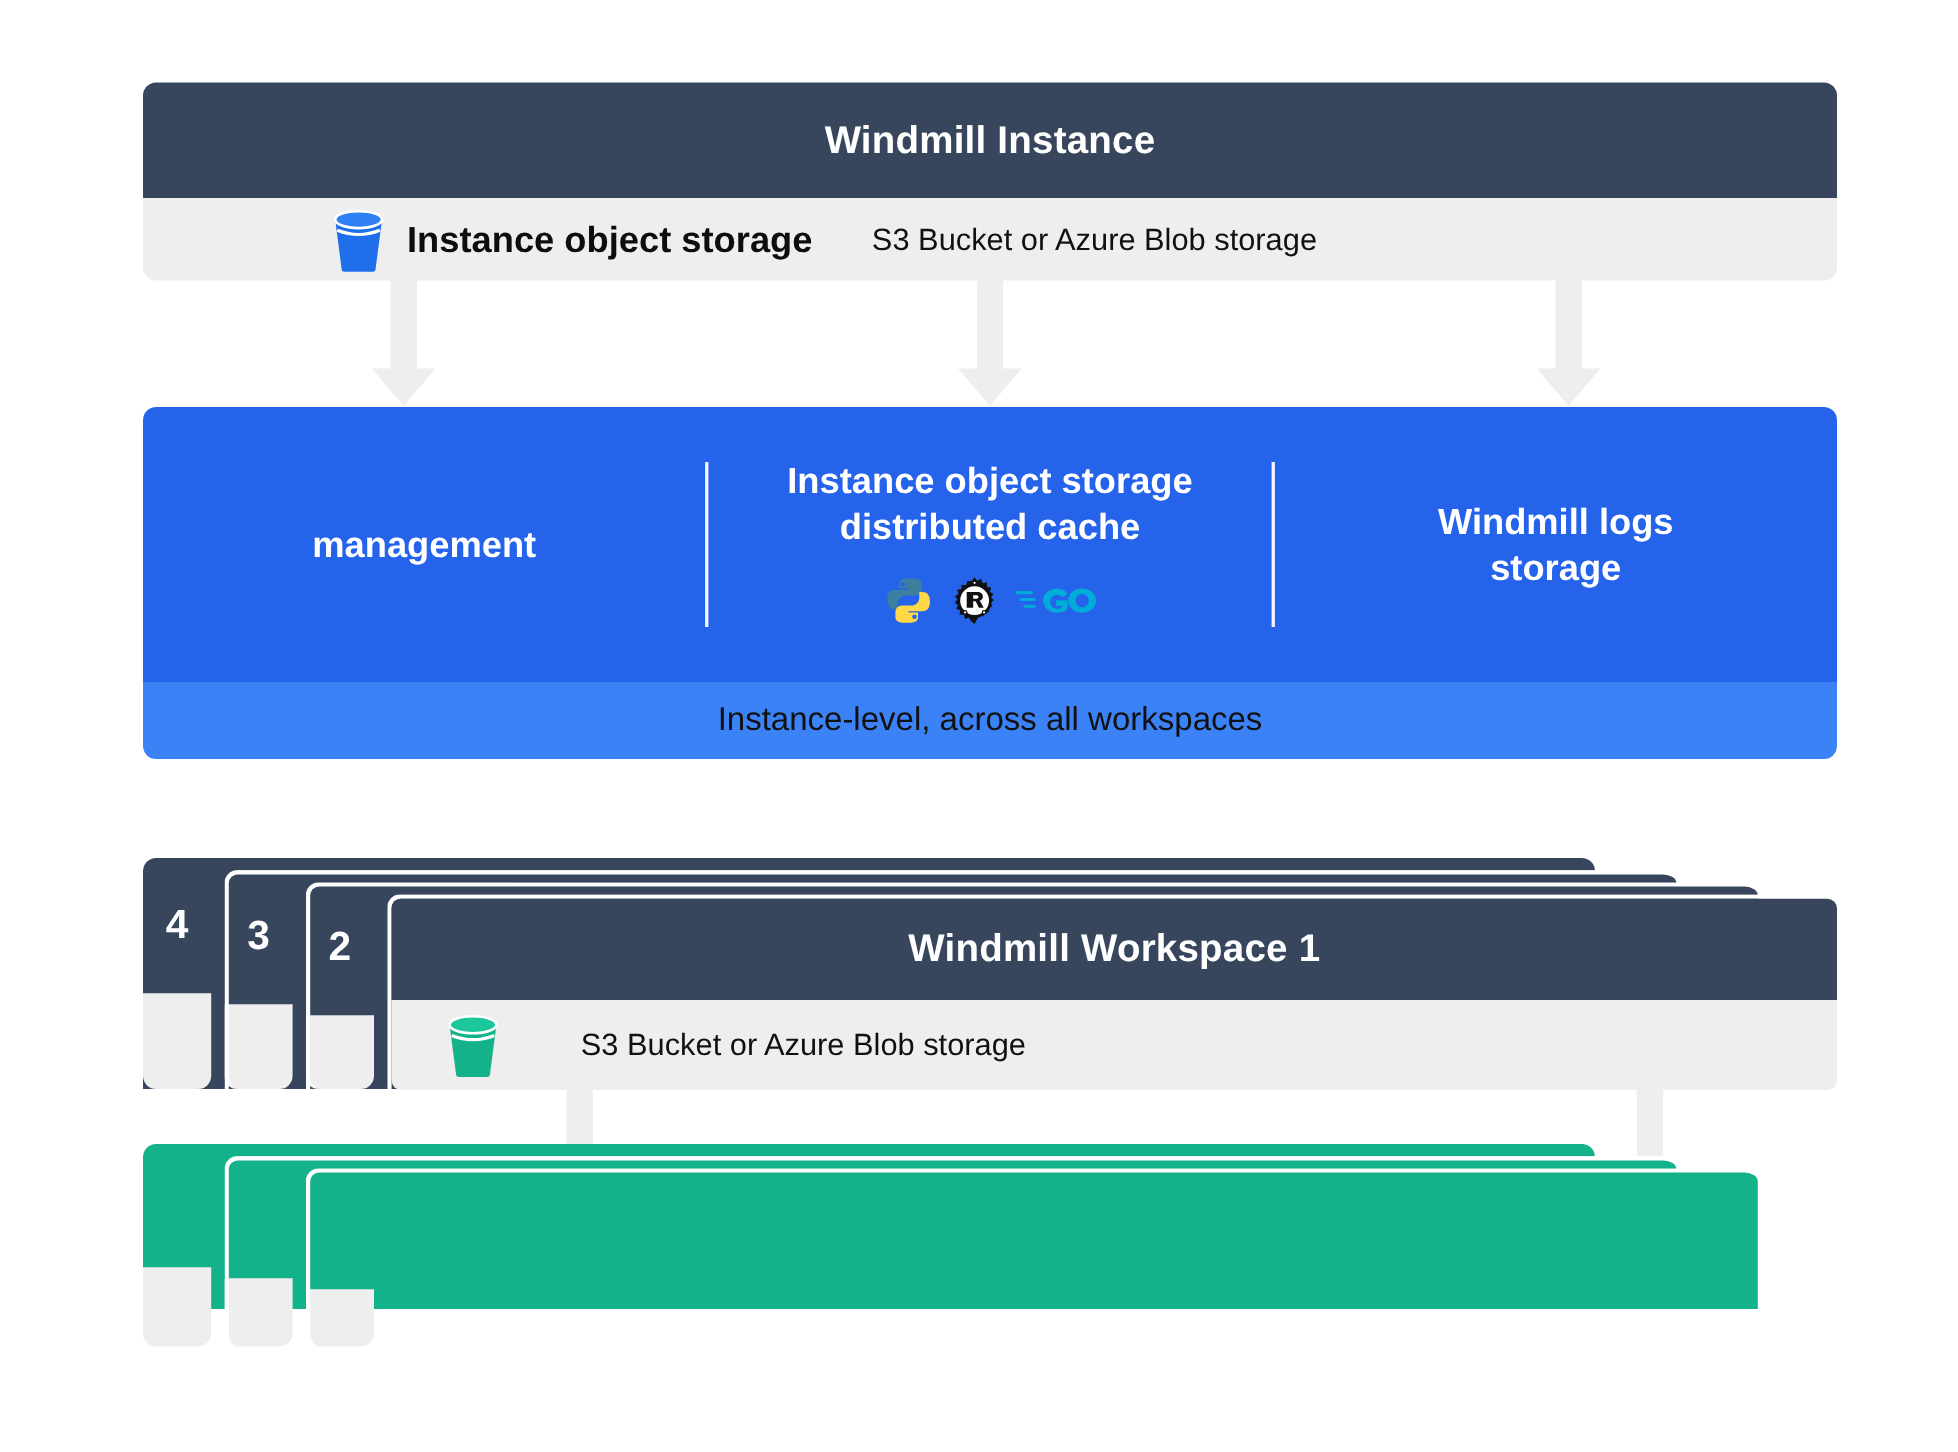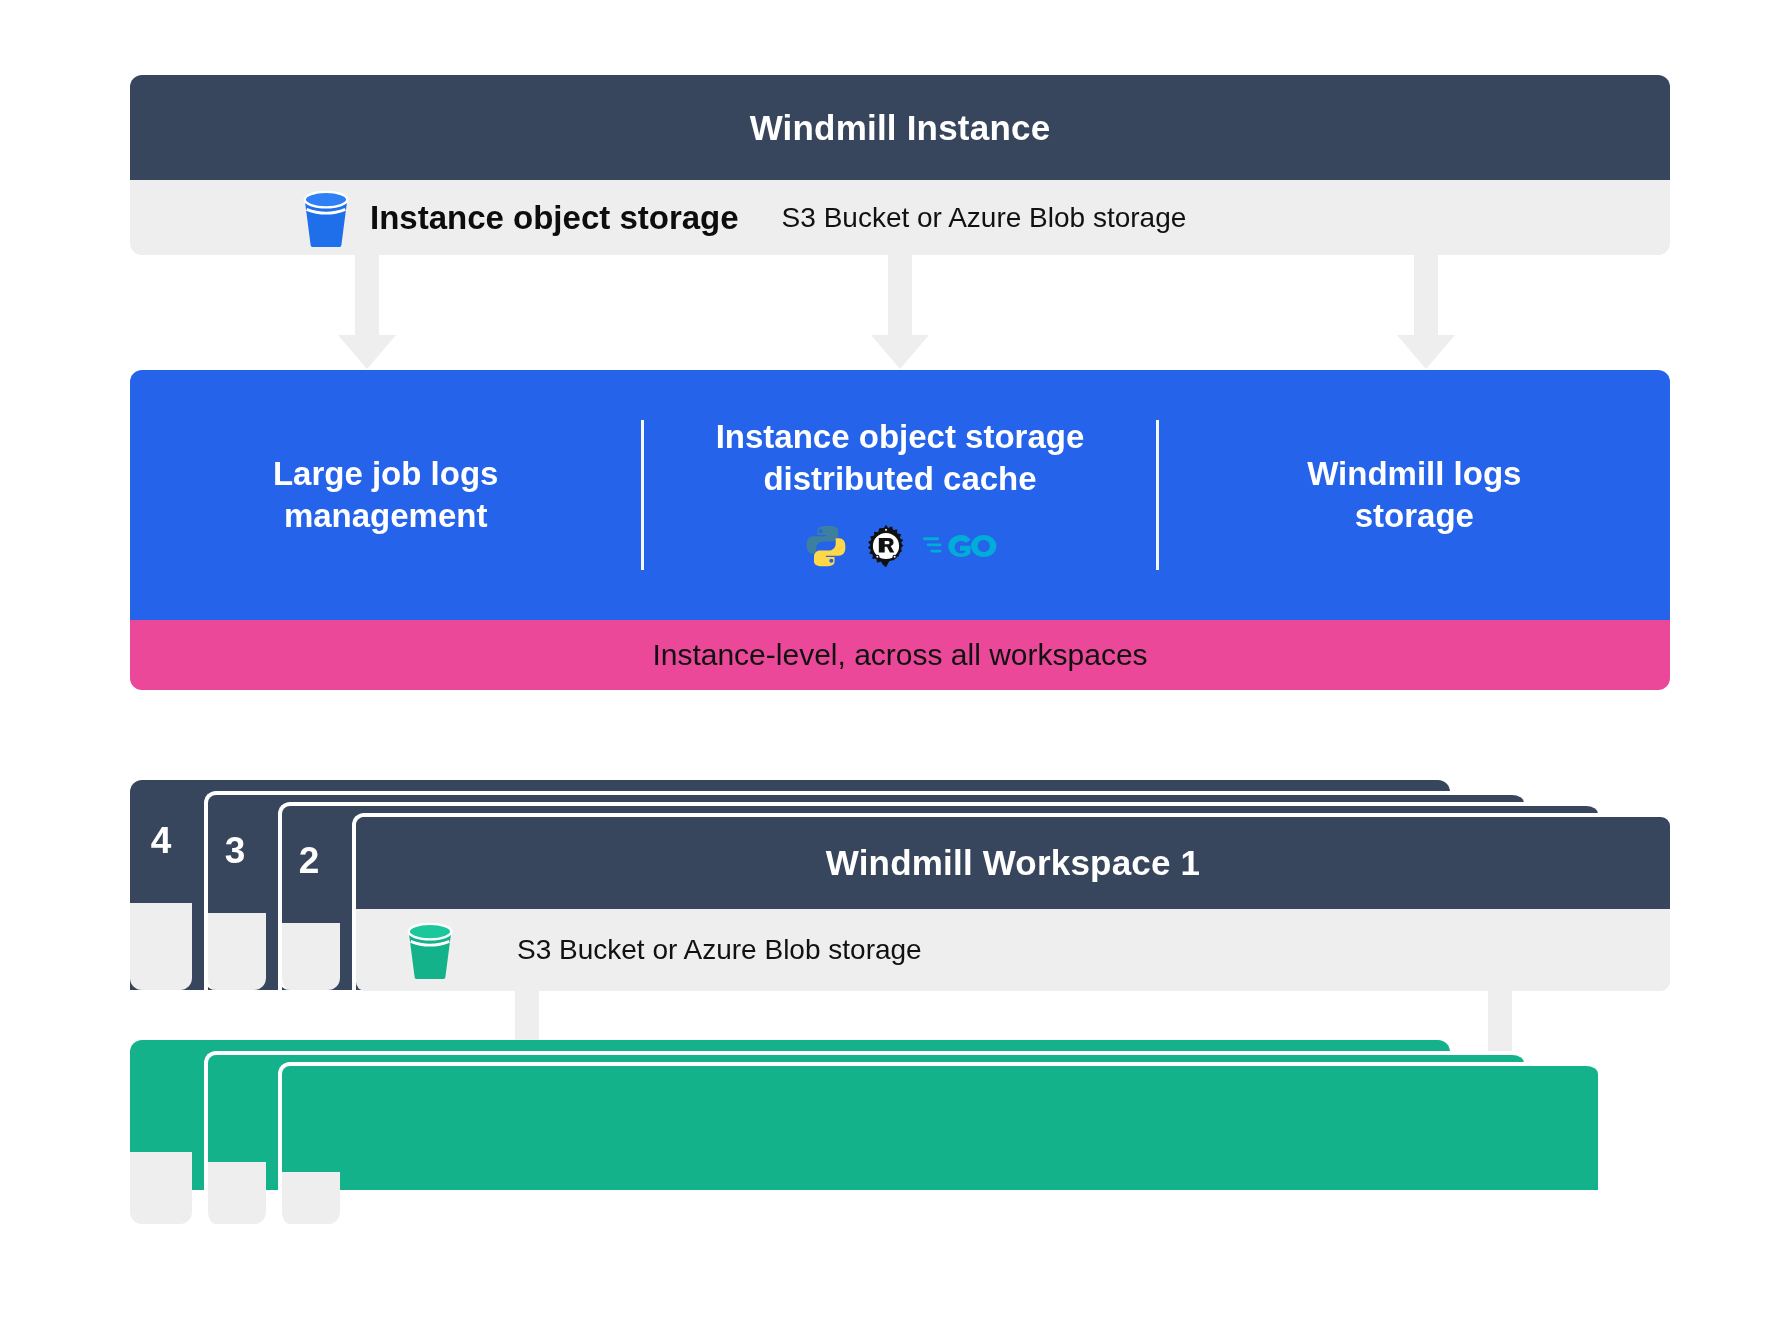--- a/index.html
+++ b/index.html
@@ -64,21 +64,21 @@
   }
   #instance-storage-row .bucket-wrap { margin-left: 170px; margin-right: 18px; }
   .storage-label {
     font-size: 33px;
     font-weight: bold;
     color: #0d0d0d;
   }
   .storage-sub {
     font-size: 28px;
     color: #111111;
-    margin-left: 43px;
+    margin-left: 54px;
   }
 
   
   .connector {
     position: absolute;
     background: #eeeeee;
   }
   .arrow-head {
     position: absolute;
     width: 0; height: 0;
@@ -129,21 +129,21 @@
     height: 56px;
   }
   .lang-icons svg { display:block; }
 
   #instance-footer {
     position: absolute;
     left: 130px;
     top: 620px;
     width: 1540px;
     height: 70px;
-    background: #ec4899;
+    background: #3b82f6;
     border-radius: 0 0 12px 12px;
     display: flex;
     align-items: center;
     justify-content: center;
     font-size: 30px;
     color: #111111;
   }
 
   
   .stack-card {
@@ -222,21 +222,20 @@
 
   <div class="connector" style="left:888px; top:248px; width:24px; height:90px;"></div>
   <div class="arrow-head" style="left:871px; top:335px;"></div>
 
   <div class="connector" style="left:1414px; top:248px; width:24px; height:90px;"></div>
   <div class="arrow-head" style="left:1397px; top:335px;"></div>
 
   <div id="blue-panel">
 
     <div class="blue-col">
-      <span>Large job logs</span>
       <span>management</span>
     </div>
 
     <div class="blue-divider"></div>
 
     <div class="blue-col">
       <span>Instance object storage</span>
       <span>distributed cache</span>
       <span class="lang-icons">
 

